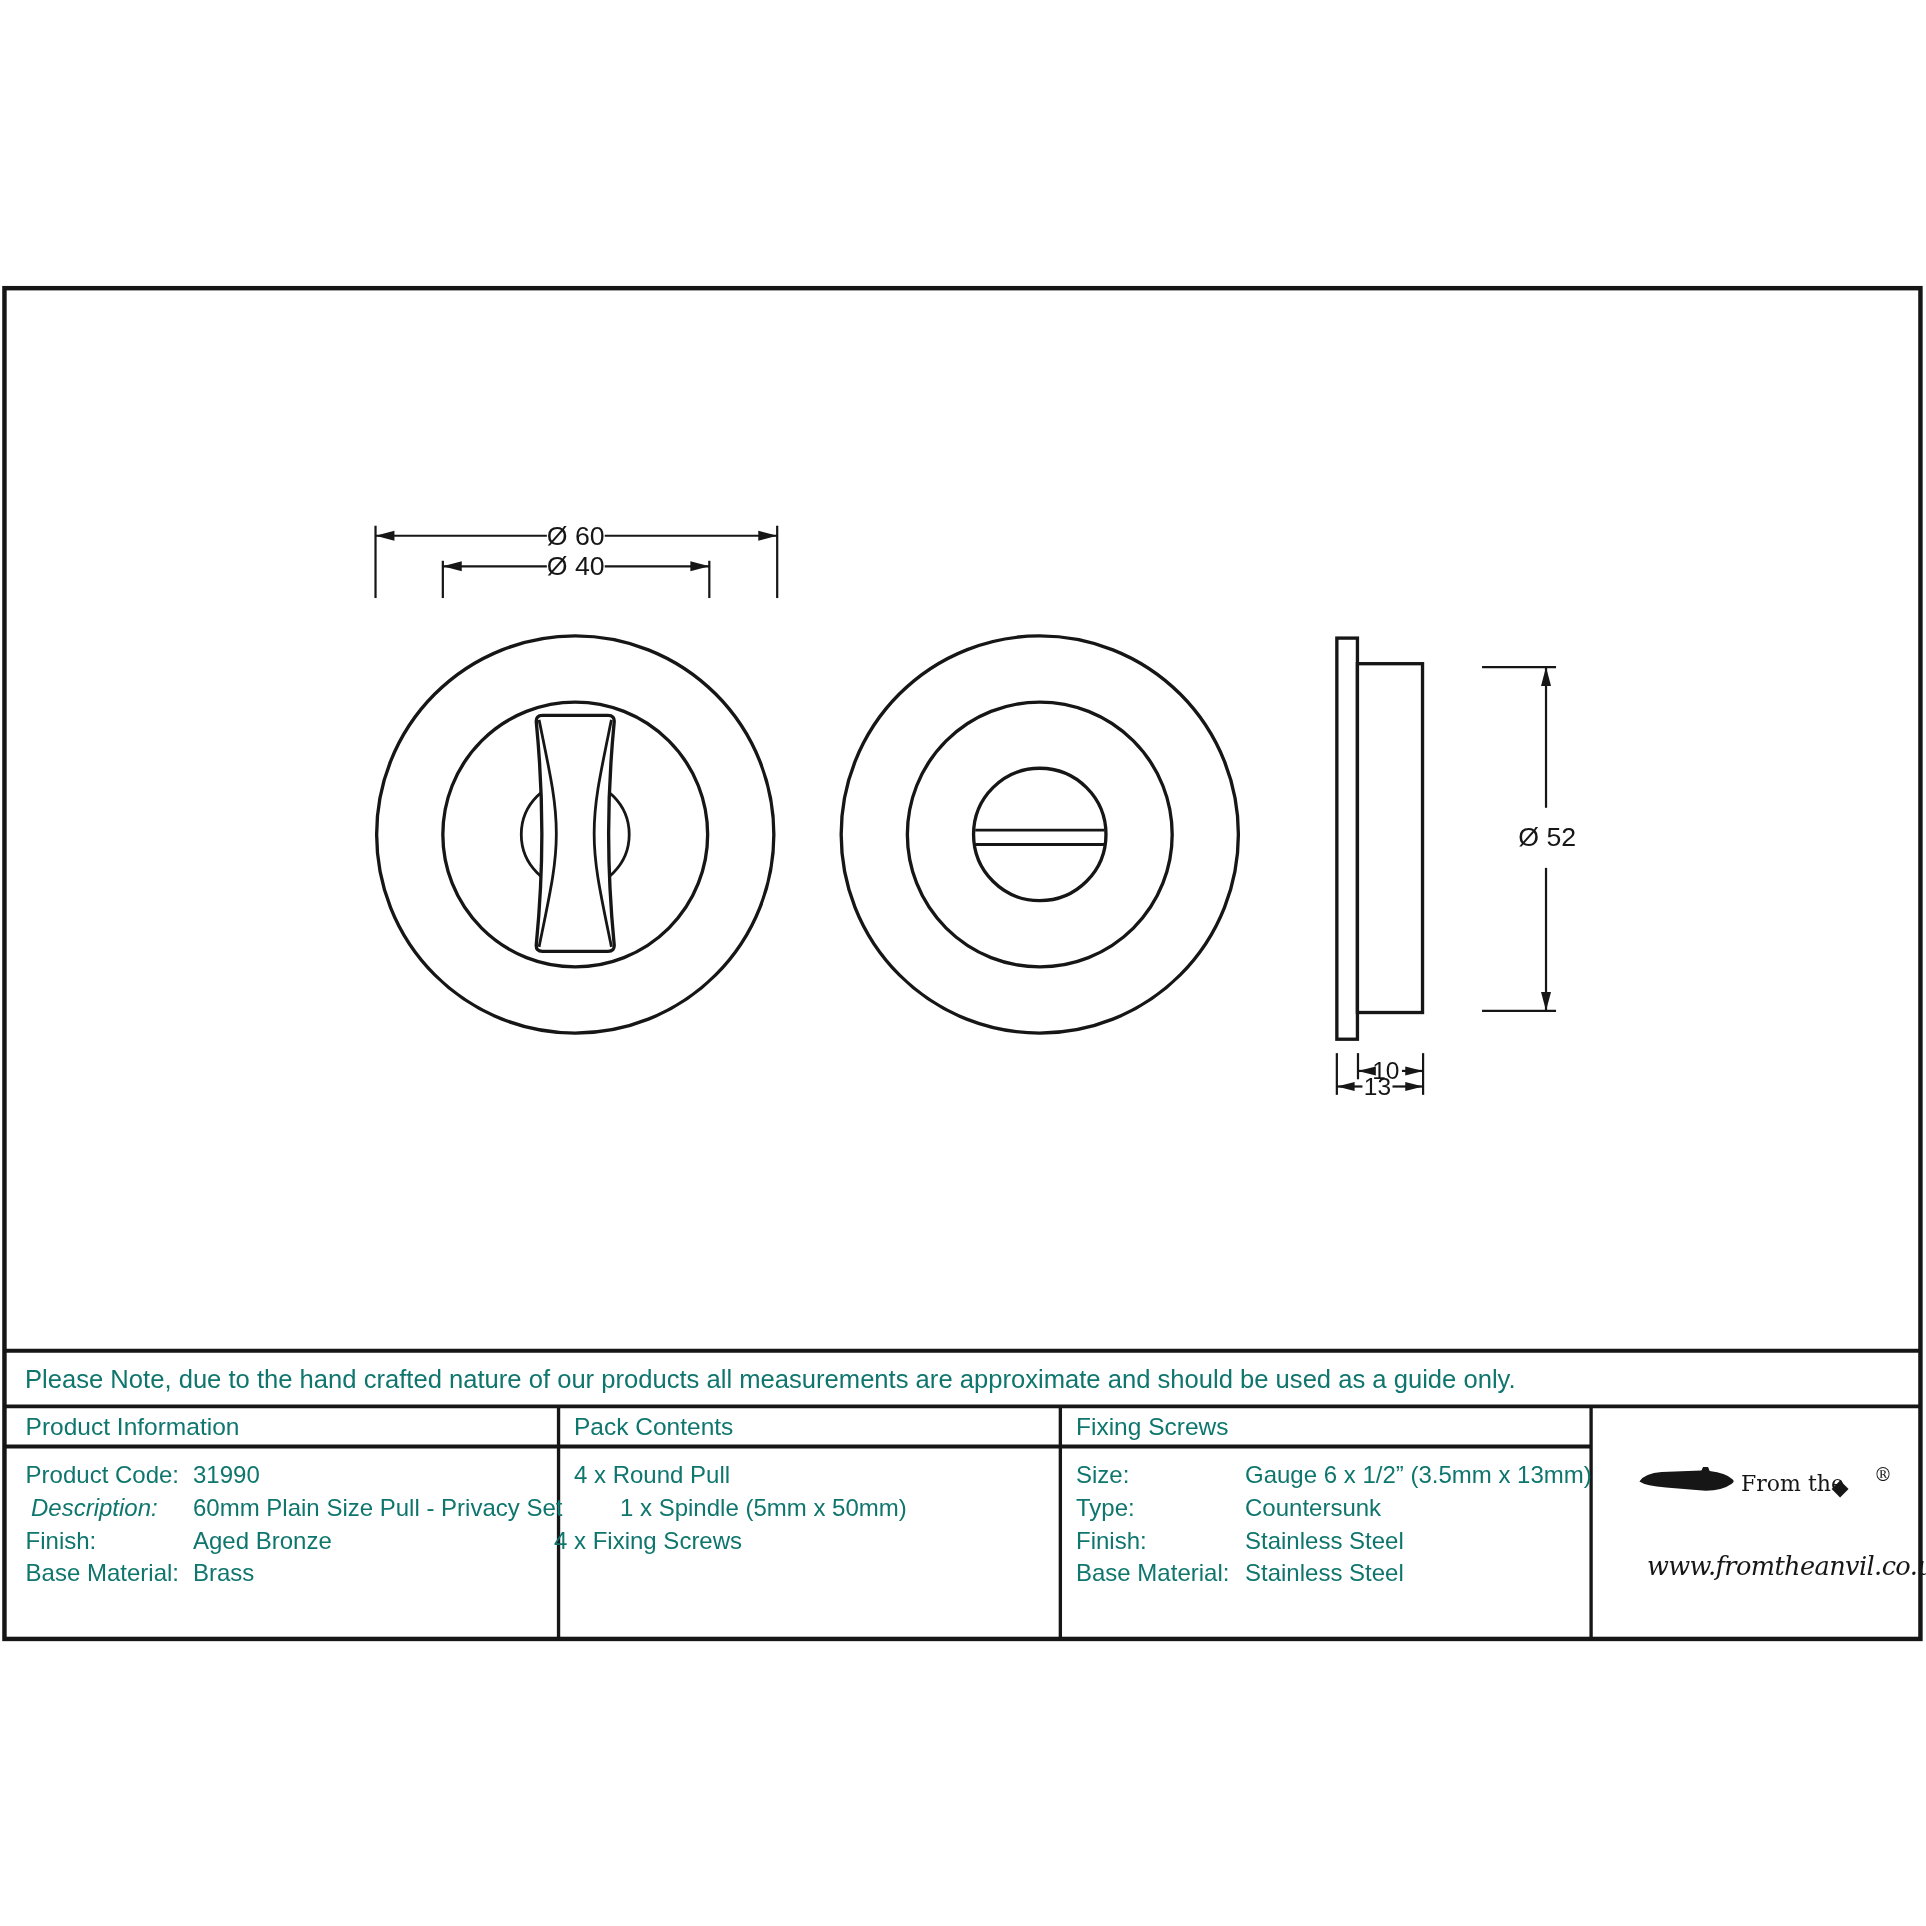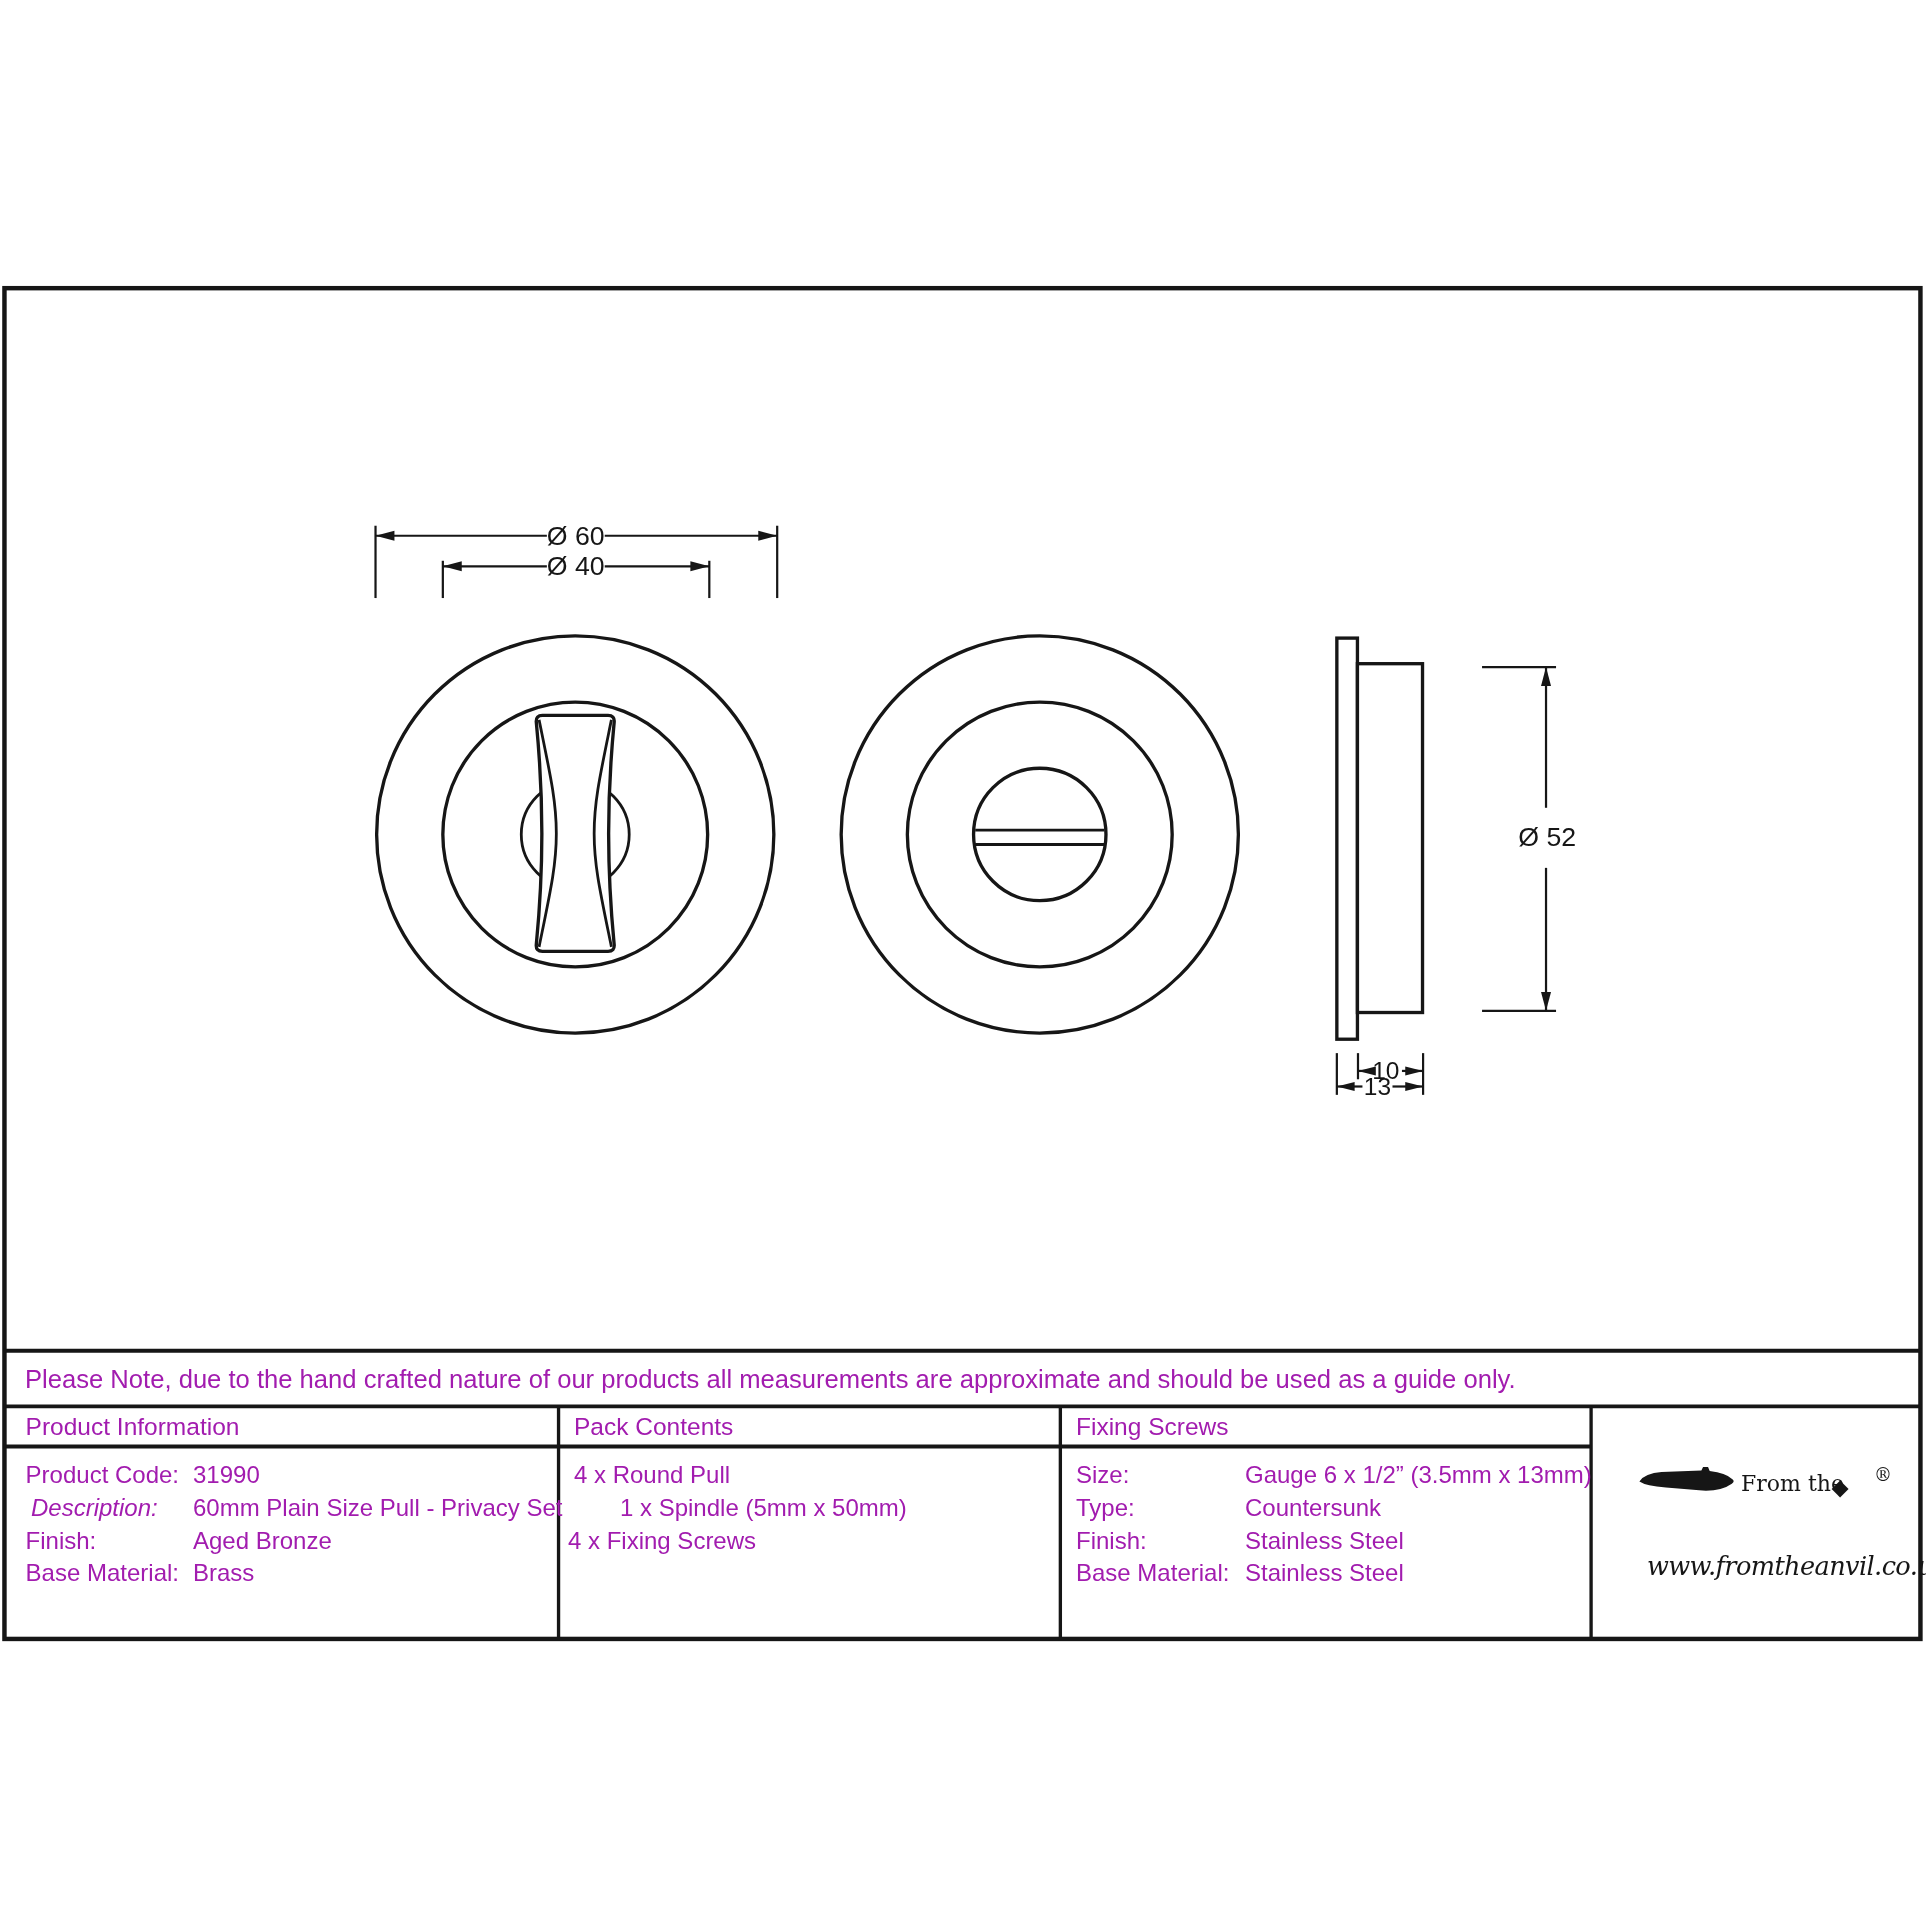--- a/index.html
+++ b/index.html
@@ -1,19 +1,19 @@
 <!DOCTYPE html>
 <html style="font-size:9px"><head>
 <meta charset="utf-8">
 <style>
   html,body{margin:0;padding:0;background:#ffffff;}
   body{width:1926px;height:1926px;position:relative;font-family:"Liberation Sans",sans-serif;color:#161616;}
   #stage{position:absolute;left:0;top:0;width:1926px;height:1628px;}
   svg{position:absolute;left:0;top:0;}
-  .txt{position:absolute;white-space:nowrap;transform:translateY(-50%);font-size:24px;color:#a21caf;}
+  .txt{position:absolute;white-space:nowrap;transform:translateY(-50%);font-size:24px;color:#0f766e;}
   .note{font-size:25.6px;}
   .hdr{font-size:24.5px;}
   
   .logo{position:absolute;left:1596px;top:1411px;width:325px;height:226px;}
   .logo-prefix{position:absolute;left:145px;top:60px;font-family:"DejaVu Serif",serif;font-size:22px;transform:none;}
   .logo-name{position:absolute;left:42px;top:66px;font-family:"DejaVu Serif",serif;font-size:82px;line-height:82px;font-weight:600;letter-spacing:1.1px;transform:none;}
   .logo-diamond{position:absolute;left:238px;top:72px;width:12.2px;height:12.2px;background:#161616;transform:rotate(45deg);}
   .logo-reg{position:absolute;left:278px;top:53px;font-family:"DejaVu Serif",serif;font-size:18px;transform:none;}
   .logo-site{position:absolute;left:51px;top:140px;font-family:"DejaVu Serif",serif;font-style:italic;font-size:25.6px;letter-spacing:-0.6px;transform:none;}
   .anvil-overlay{position:absolute;left:40px;top:55px;}
@@ -123,21 +123,21 @@
   <div class="txt" style="left:193px;top:1475px;">31990</div>
   <div class="txt" style="left:31px;top:1508px;font-style:italic;">Description:</div>
   <div class="txt" style="left:193px;top:1508px;">60mm Plain Size Pull - Privacy Set</div>
   <div class="txt" style="left:25.6px;top:1541px;">Finish:</div>
   <div class="txt" style="left:193px;top:1541px;">Aged Bronze</div>
   <div class="txt" style="left:25.6px;top:1573px;">Base Material:</div>
   <div class="txt" style="left:193px;top:1573px;">Brass</div>
 
   <div class="txt" style="left:574px;top:1475px;">4 x Round Pull</div>
   <div class="txt" style="left:587px;top:1508px;margin-left:33px;">1 x Spindle (5mm x 50mm)</div>
-  <div class="txt" style="left:568px;top:1541px;">4 x Fixing Screws</div>
+  <div class="txt" style="left:554px;top:1541px;">4 x Fixing Screws</div>
 
   <div class="txt" style="left:1076px;top:1475px;">Size:</div>
   <div class="txt" style="left:1245px;top:1475px;">Gauge 6 x 1/2” (3.5mm x 13mm)</div>
   <div class="txt" style="left:1076px;top:1508px;">Type:</div>
   <div class="txt" style="left:1245px;top:1508px;">Countersunk</div>
   <div class="txt" style="left:1076px;top:1541px;">Finish:</div>
   <div class="txt" style="left:1245px;top:1541px;">Stainless Steel</div>
   <div class="txt" style="left:1076px;top:1573px;">Base Material:</div>
   <div class="txt" style="left:1245px;top:1573px;">Stainless Steel</div>
 

